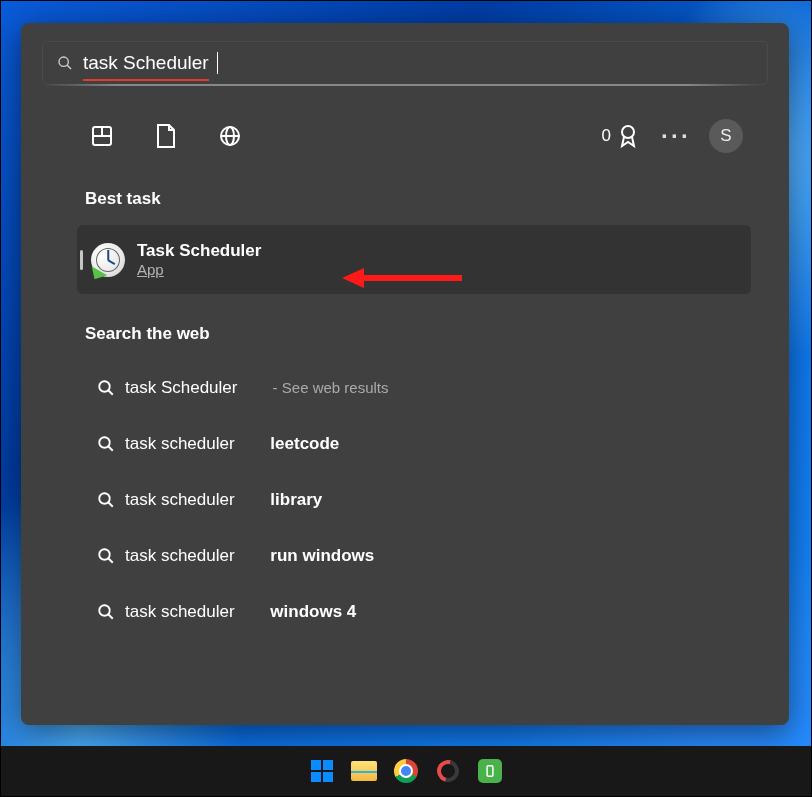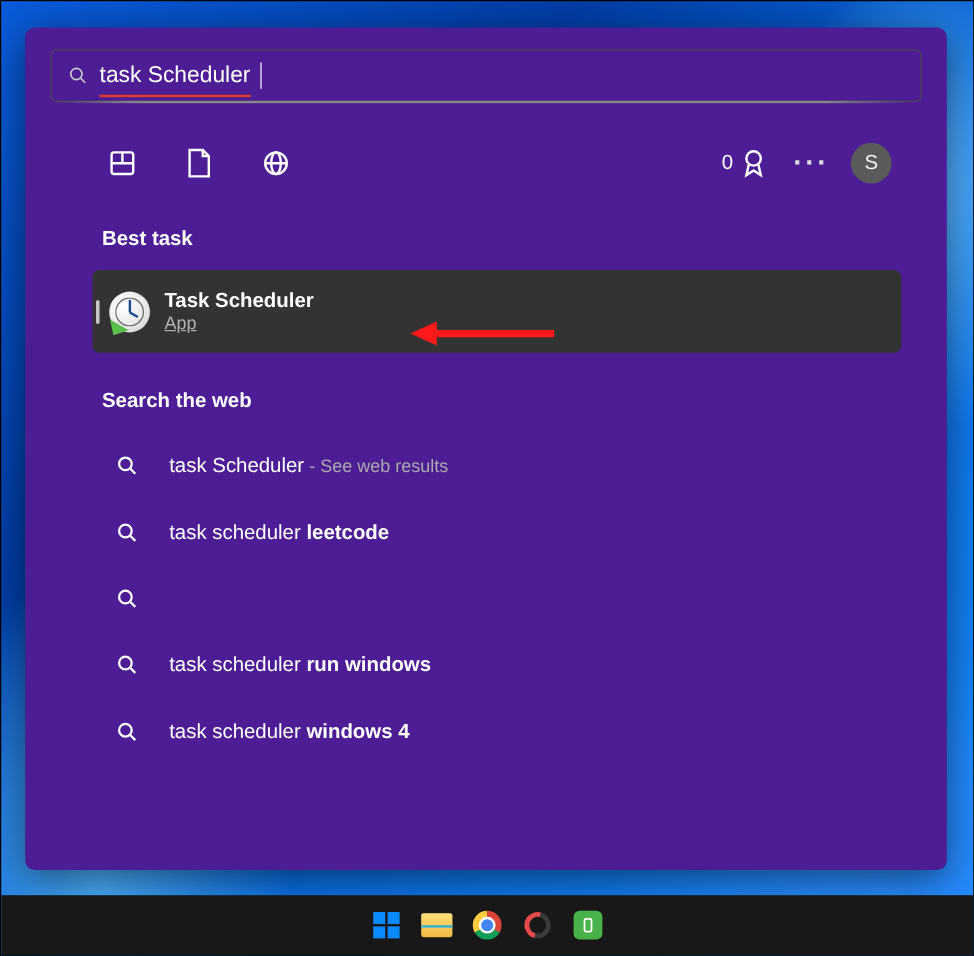--- a/index.html
+++ b/index.html
@@ -18,21 +18,21 @@
       background: radial-gradient(ellipse 400px 600px at 10% 90%, #4db3ff 0%, transparent 40%),
                   radial-gradient(ellipse 500px 400px at 90% 90%, #2b8cff 0%, transparent 45%),
                   radial-gradient(ellipse 300px 500px at 95% 20%, #5bb8ff 0%, transparent 40%);
     }
     .search-panel {
       position: absolute;
       left: 20px;
       top: 22px;
       width: 768px;
       height: 702px;
-      background: #4c1d95;
+      background: #404040;
       border-radius: 8px;
       padding: 18px 18px 0 18px;
       color: #fff;
       box-shadow: 0 8px 32px rgba(0,0,0,0.5);
     }
     .search-box {
       width: 726px;
       height: 44px;
       border: 1px solid #4a4a4a;
       border-radius: 5px;
@@ -186,27 +186,27 @@
       left: 265px;
       top: 35px;
       pointer-events: none;
     }
     .web-list {
       margin: 10px 20px 0 38px;
     }
     .web-item {
       display: flex;
       align-items: center;
-      gap: 26px;
+      gap: 10px;
       padding: 18px 20px;
       border-radius: 6px;
       font-size: 17px;
       color: #fff;
     }
-    .web-item .q-bold { font-weight: 700; }
+    .web-item .q-bold { font-weight: 700; margin-left: 31px; }
     .web-sub { color: #aaa; font-size: 15px; }
     .taskbar {
       position: absolute;
       left: 0; right: 0; bottom: 0;
       height: 50px;
       background: #181818;
       display: flex;
       align-items: center;
       justify-content: center;
       gap: 10px;
@@ -357,20 +357,21 @@
           <circle cx="10" cy="10" r="7"></circle>
           <line x1="15" y1="15" x2="21" y2="21"></line>
         </svg>
       <span><span>task scheduler </span><span class="q-bold">leetcode</span><span class="web-sub"></span></span>
     </div>
     <div class="web-item">
       <svg width="18" height="18" viewBox="0 0 24 24" fill="none" stroke="#fff" stroke-width="2.5">
           <circle cx="10" cy="10" r="7"></circle>
           <line x1="15" y1="15" x2="21" y2="21"></line>
         </svg>
+      <span><span>task scheduler </span><span class="q-bold">library</span><span class="web-sub"></span></span>
     </div>
     <div class="web-item">
       <svg width="18" height="18" viewBox="0 0 24 24" fill="none" stroke="#fff" stroke-width="2.5">
           <circle cx="10" cy="10" r="7"></circle>
           <line x1="15" y1="15" x2="21" y2="21"></line>
         </svg>
       <span><span>task scheduler </span><span class="q-bold">run windows</span><span class="web-sub"></span></span>
     </div>
     <div class="web-item">
       <svg width="18" height="18" viewBox="0 0 24 24" fill="none" stroke="#fff" stroke-width="2.5">

